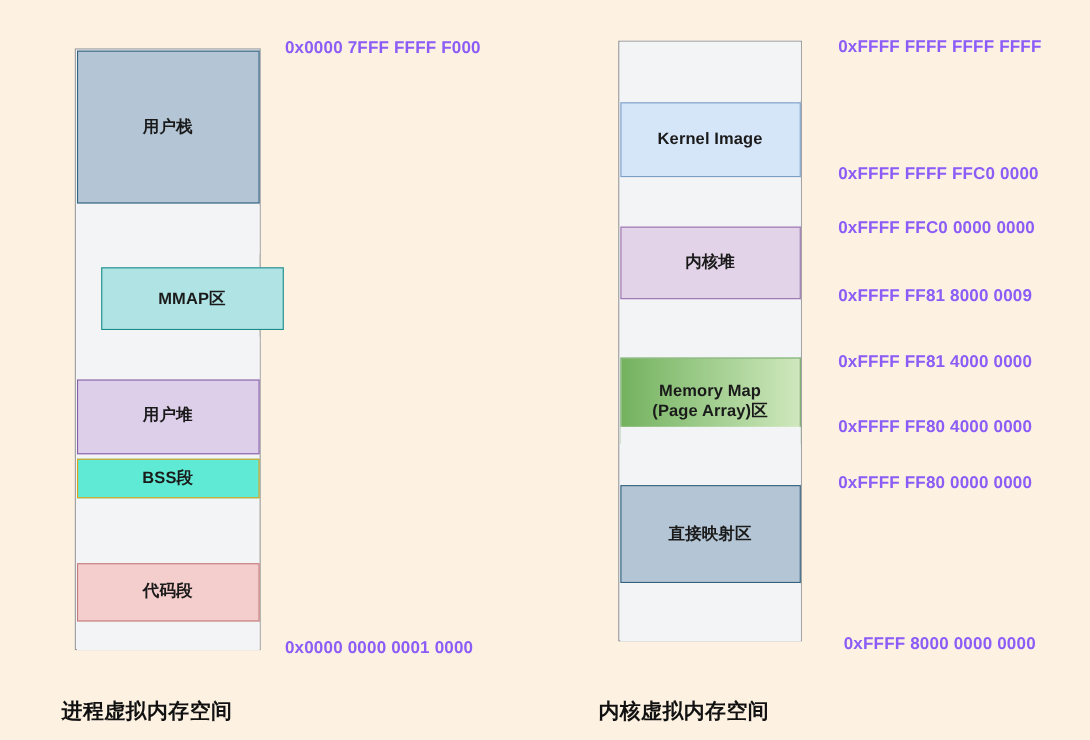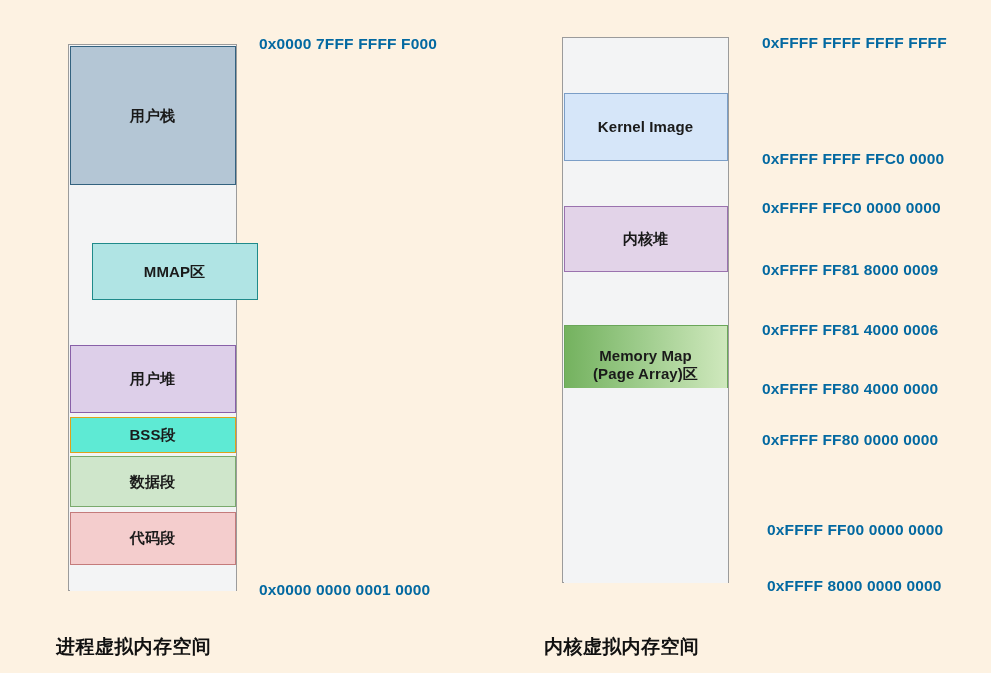--- a/index.html
+++ b/index.html
@@ -37,21 +37,21 @@
     font-weight: bold;
     color: #1a1a1a;
     line-height: 1.18;
     letter-spacing: .1px;
   }
   .blk.empty { background: #f3f4f5; border: none; }
   .addr {
     position: absolute;
     font-size: 15.5px;
     font-weight: bold;
-    color: #0369a1;
+    color: #8b5cf6;
     white-space: nowrap;
     letter-spacing: .15px;
   }
   .caption {
     position: absolute;
     font-size: 19px;
     font-weight: bold;
     color: #111111;
     white-space: nowrap;
     letter-spacing: .4px;
@@ -68,27 +68,24 @@
     <div class="blk empty" style="left: 69.5px; width: 166px; top: 187px; height: 44px;">
       <span style="white-space: pre-line;"></span>
     </div>
     <div class="blk" style="left: 69.5px; width: 166px; top: 243px; height: 57px; background: rgb(176, 228, 228); border: 1.5px solid rgb(31, 138, 138); margin-left: 22px;">
       <span style="white-space: pre-line;">MMAP区</span>
     </div>
     <div class="blk empty" style="left: 69.5px; width: 166px; top: 306px; height: 38px;">
       <span style="white-space: pre-line;"></span>
     </div>
     <div class="blk" style="left: 69.5px; width: 166px; top: 345px; height: 68px; background: rgb(221, 207, 233); border: 1.5px solid rgb(136, 96, 168);">
-      <span style="white-space: pre-line;">用户堆</span>
+      <span style="white-space: pre-line; font-family: Liberation Mono, monospace;">用户堆</span>
     </div>
     <div class="blk" style="left: 69.5px; width: 166px; top: 417px; height: 36px; background: #5eead4; border: 1.5px solid rgb(223, 161, 26);">
       <span style="white-space: pre-line;">BSS段</span>
-    </div>
-    <div class="blk" style="left: 69.5px; width: 166px; top: 456px; height: 51px; background: rgb(207, 230, 203); border: 1.5px solid rgb(122, 170, 109);">
-      <span style="white-space: pre-line;">数据段</span>
     </div>
     <div class="blk" style="left: 69.5px; width: 166px; top: 512px; height: 53px; background: rgb(244, 205, 205); border: 1.5px solid rgb(196, 123, 123); font-family: Liberation Serif, serif;">
       <span style="white-space: pre-line;">代码段</span>
     </div>
     <div class="blk empty" style="left: 69.5px; width: 166px; top: 566px; height: 25px;">
       <span style="white-space: pre-line;"></span>
     </div>
     <div class="addr" style="left: 259px; top: 35px;">0x0000 7FFF FFFF F000</div>
     <div class="addr" style="left: 259px; top: 581px;">0x0000 0000 0001 0000</div>
     <div class="col-frame" style="left: 562px; top: 37px; width: 167px; height: 546px; border-color: rgb(155, 155, 155);"></div>
@@ -107,27 +104,29 @@
     <div class="blk empty" style="left: 563.5px; width: 164px; top: 273px; height: 51px;">
       <span style="white-space: pre-line;"></span>
     </div>
     <div class="blk" style="left: 563.5px; width: 164px; top: 325px; height: 79px; background: linear-gradient(to right, rgb(116, 178, 95) 0%, rgb(156, 203, 138) 45%, rgb(207, 232, 189) 100%); border: 1.5px solid rgb(106, 166, 89);">
       <span style="white-space: pre-line;">Memory Map
 (Page Array)区</span>
     </div>
     <div class="blk empty" style="left: 563.5px; width: 164px; top: 388px; height: 52px;">
       <span style="white-space: pre-line;"></span>
     </div>
+    <div class="blk" style="left: 563.5px; width: 164px; top: 441px; height: 89px; background: rgb(180, 198, 213); border: 1.5px solid rgb(51, 98, 127);">
+      <span style="white-space: pre-line;">直接映射区</span>
+    </div>
     <div class="blk empty" style="left: 563.5px; width: 164px; top: 531px; height: 52px;">
       <span style="white-space: pre-line;"></span>
     </div>
     <div class="addr" style="left: 762px; top: 34px;">0xFFFF FFFF FFFF FFFF</div>
     <div class="addr" style="left: 762px; top: 150px;">0xFFFF FFFF FFC0 0000</div>
     <div class="addr" style="left: 762px; top: 199px;">0xFFFF FFC0 0000 0000</div>
     <div class="addr" style="left: 762px; top: 261px;">0xFFFF FF81 8000 0009</div>
-    <div class="addr" style="left: 762px; top: 321px;">0xFFFF FF81 4000 0006</div>
+    <div class="addr" style="left: 762px; top: 321px;">0xFFFF FF81 4000 0000</div>
     <div class="addr" style="left: 762px; top: 380px;">0xFFFF FF80 4000 0000</div>
     <div class="addr" style="left: 762px; top: 431px;">0xFFFF FF80 0000 0000</div>
-    <div class="addr" style="left: 767px; top: 521px;">0xFFFF FF00 0000 0000</div>
     <div class="addr" style="left: 767px; top: 577px;">0xFFFF 8000 0000 0000</div>
     <div class="caption" style="left: 56px; top: 634px;">进程虚拟内存空间</div>
     <div class="caption" style="left: 544px; top: 634px;">内核虚拟内存空间</div>
   </div>
 
 </body></html>

